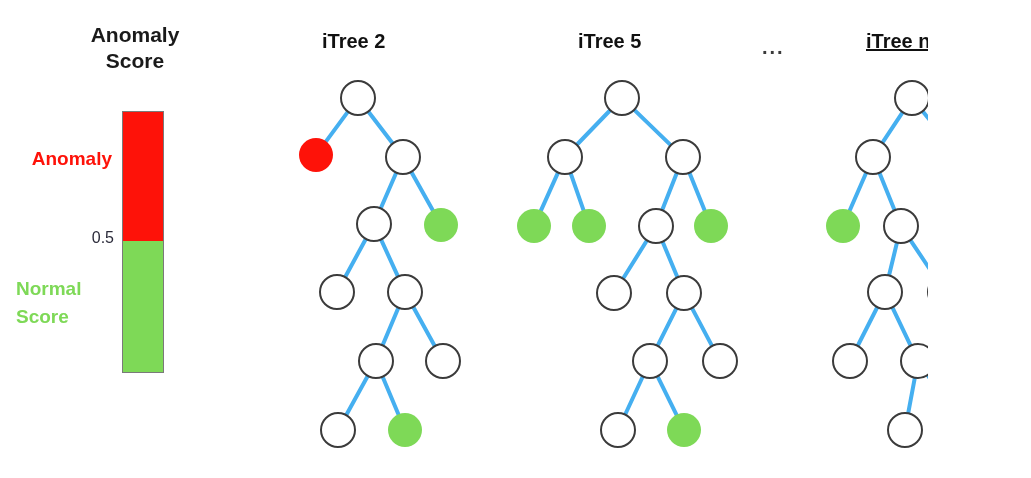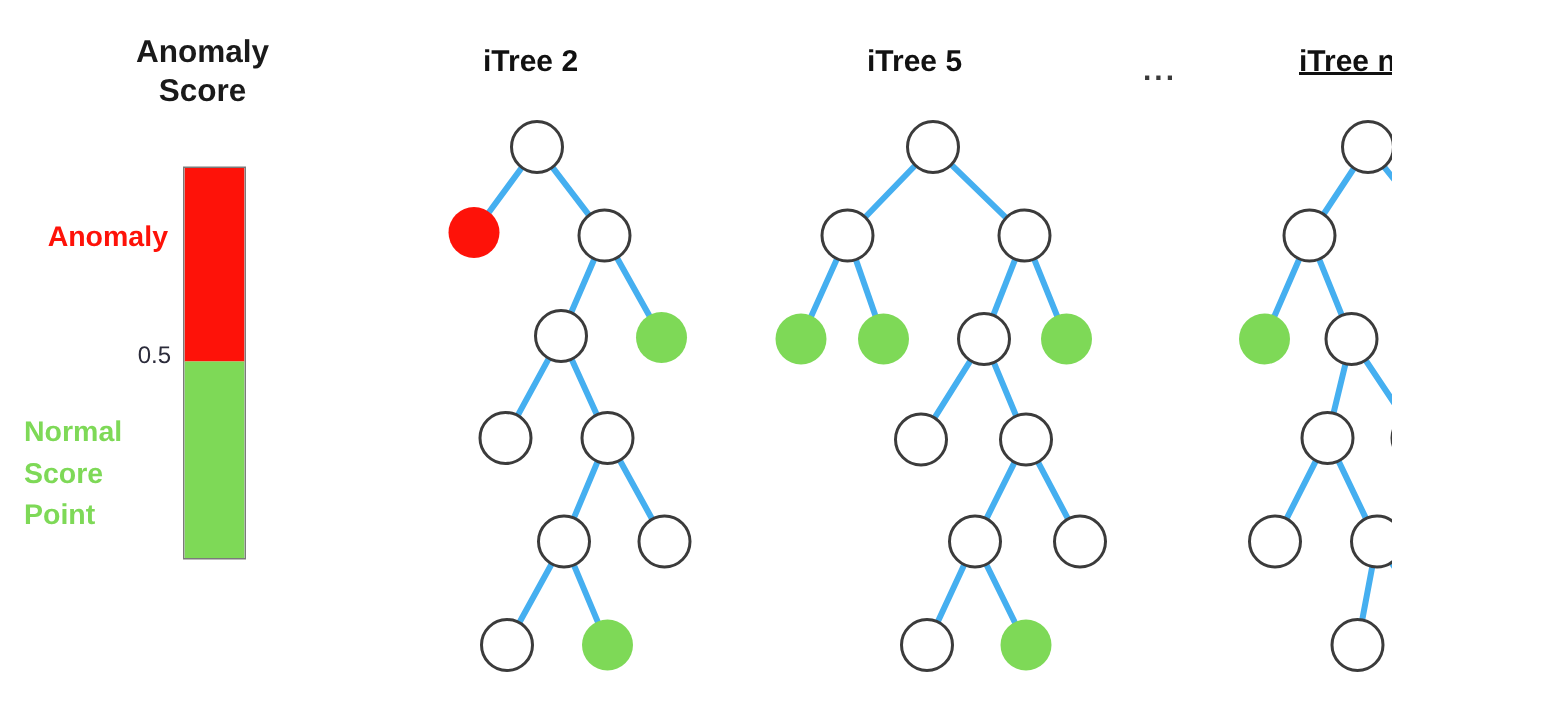--- a/index.html
+++ b/index.html
@@ -133,21 +133,20 @@
   <div class="colorbar" style="border-color: rgb(122, 122, 122);">
     <div class="seg-top" style="background: rgb(254, 18, 9);"></div>
     <div class="seg-bottom" style="background: rgb(126, 217, 87);"></div>
   </div>
 
   <div class="label-anomaly" style="color: rgb(254, 18, 9);">Anomaly</div>
   <div class="label-threshold">0.5</div>
   <div class="label-normal" style="color: rgb(126, 217, 87);">
     <span>Normal</span>
     <span>Score</span>
-    <span>Point</span>
   </div>
 
   <div class="tree-title" id="title-0" style="left: 322px; top: 30px;">iTree 2</div>
   <div class="tree-title" id="title-1" style="left: 578px; top: 30px;">iTree 5</div>
   <div class="ellipsis-label" id="ellipsis" style="left: 762px; top: 36px;">...</div>
   <div class="tree-title" id="title-2" style="left: 866px; top: 30px; text-decoration: underline;">iTree n</div>
 
   <svg class="tree-svg" id="trees-svg" viewBox="0 0 1031 478">
       <g>
         <line x1="348.5088153912024" y1="110.88089339765389" x2="325.4911846087976" y2="142.1191066023461" class="edge" stroke="#45aff0"></line>

